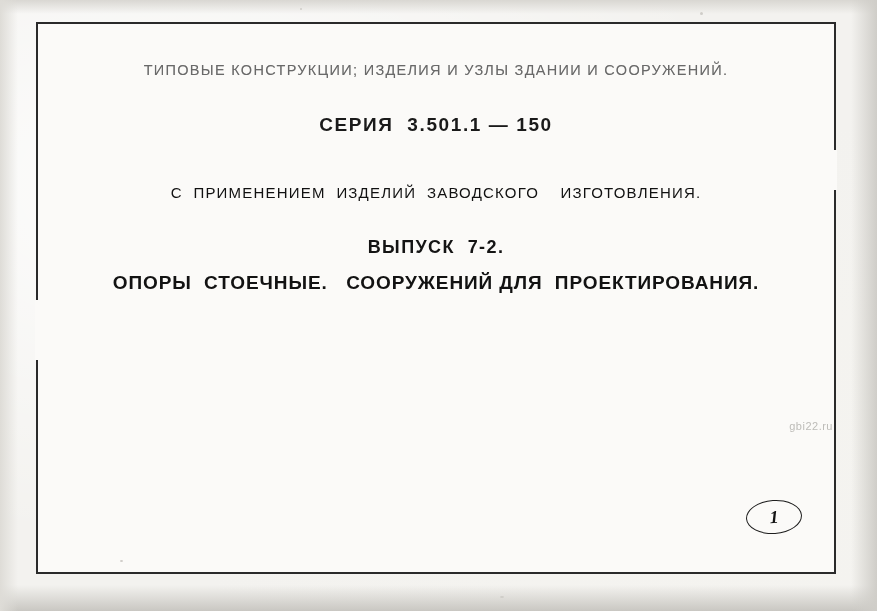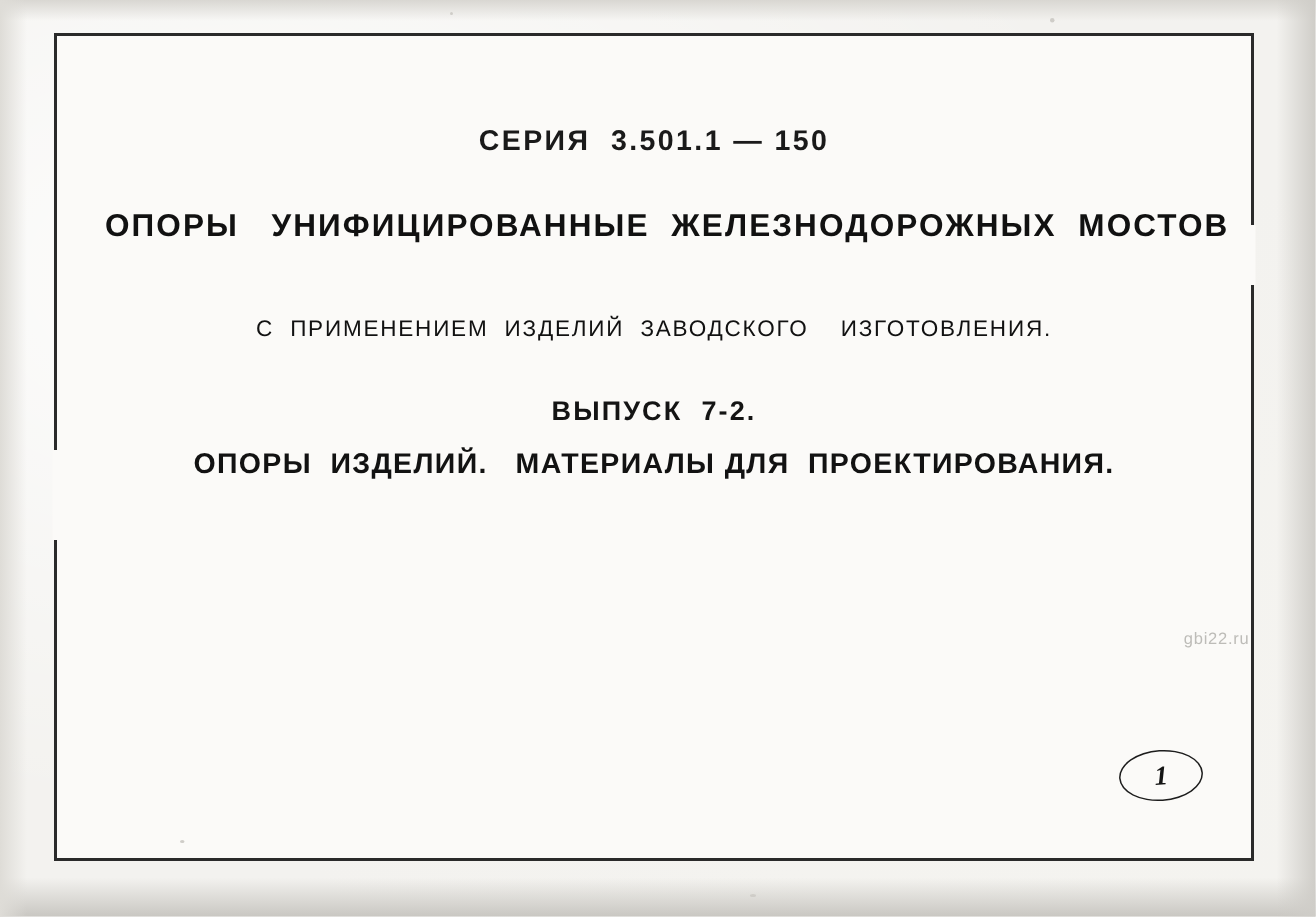--- a/index.html
+++ b/index.html
@@ -195,30 +195,30 @@
   <div id="scan-edge-bottom"></div>
   <div id="scan-edge-left"></div>
   <div id="scan-edge-right"></div>
 
   <div id="sheet-frame"></div>
   <div id="frame-nick-left"></div>
   <div id="frame-nick-right"></div>
 
   <div id="title-block">
 
+    <div class="line" id="line-header">ТИПОВЫЕ КОНСТРУКЦИИ; ИЗДЕЛИЯ И УЗЛЫ ЗДАНИИ И СООРУЖЕНИЙ.</div>
 
     <div class="line" id="line-series">СЕРИЯ  3.501.1 — 150</div>
 
-    <div class="line" id="line-main-1">ОПОРЫ   УНИФИЦИРОВАННЫЕ  ЖЕЛЕЗНОДОРОЖНЫХ  МОСТОВ</div>
 
     <div class="line" id="line-main-2">С  ПРИМЕНЕНИЕМ  ИЗДЕЛИЙ  ЗАВОДСКОГО    ИЗГОТОВЛЕНИЯ.</div>
 
     <div class="line" id="line-issue">ВЫПУСК  7-2.</div>
 
-    <div class="line" id="line-subtitle">ОПОРЫ  ИЗДЕЛИЙ.   МАТЕРИАЛЫ ДЛЯ  ПРОЕКТИРОВАНИЯ.</div>
+    <div class="line" id="line-subtitle">ОПОРЫ  СТОЕЧНЫЕ.   СООРУЖЕНИЙ ДЛЯ  ПРОЕКТИРОВАНИЯ.</div>
 
   </div>
 
   <div id="watermark">gbi22.ru</div>
 
   <div id="page-number-mark">
     <div id="page-number-ellipse"></div>
     <div id="page-number-value">1</div>
   </div>
 

